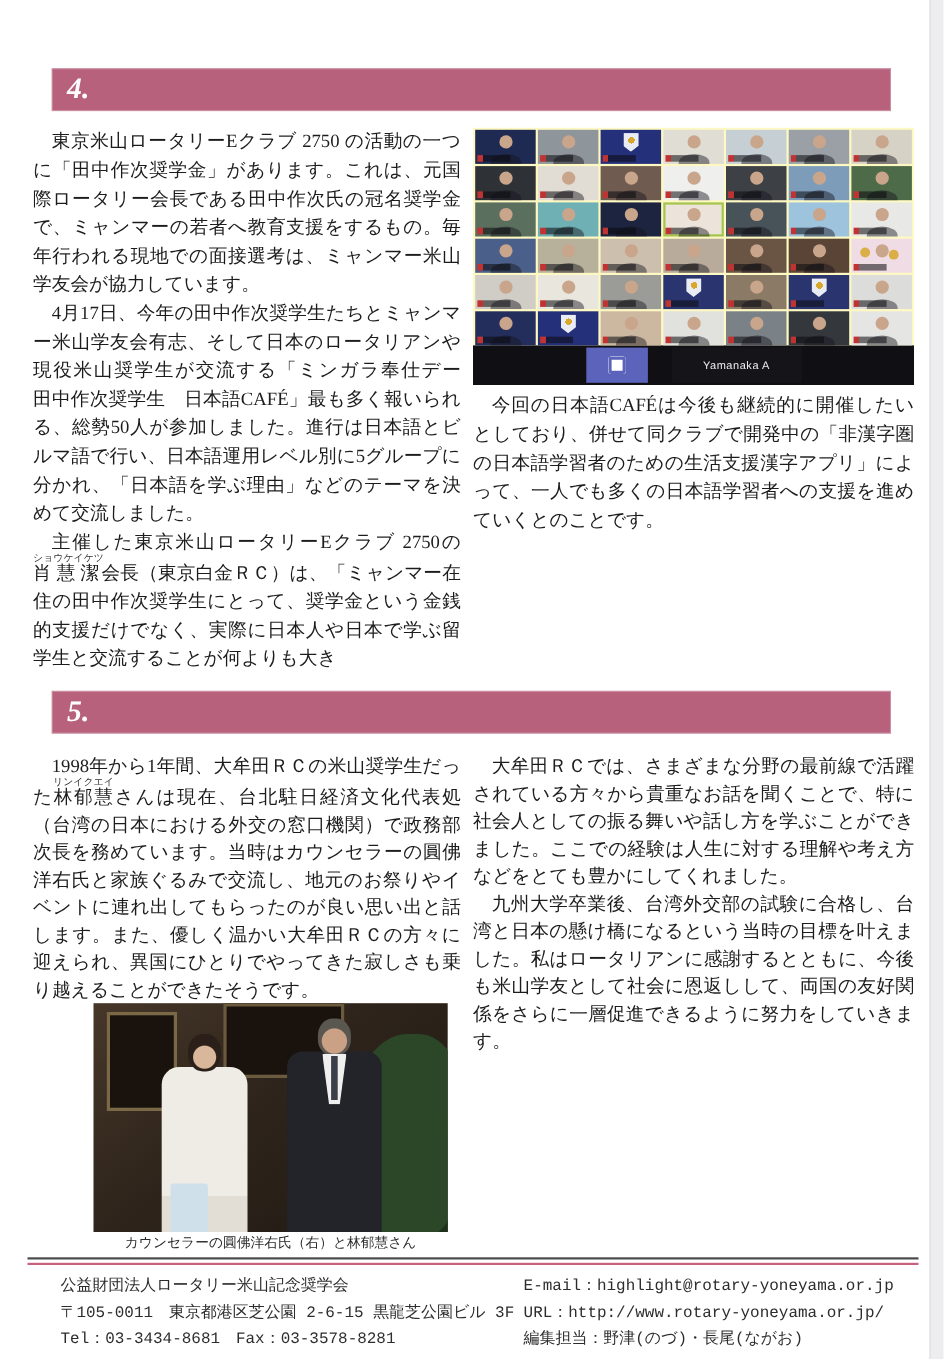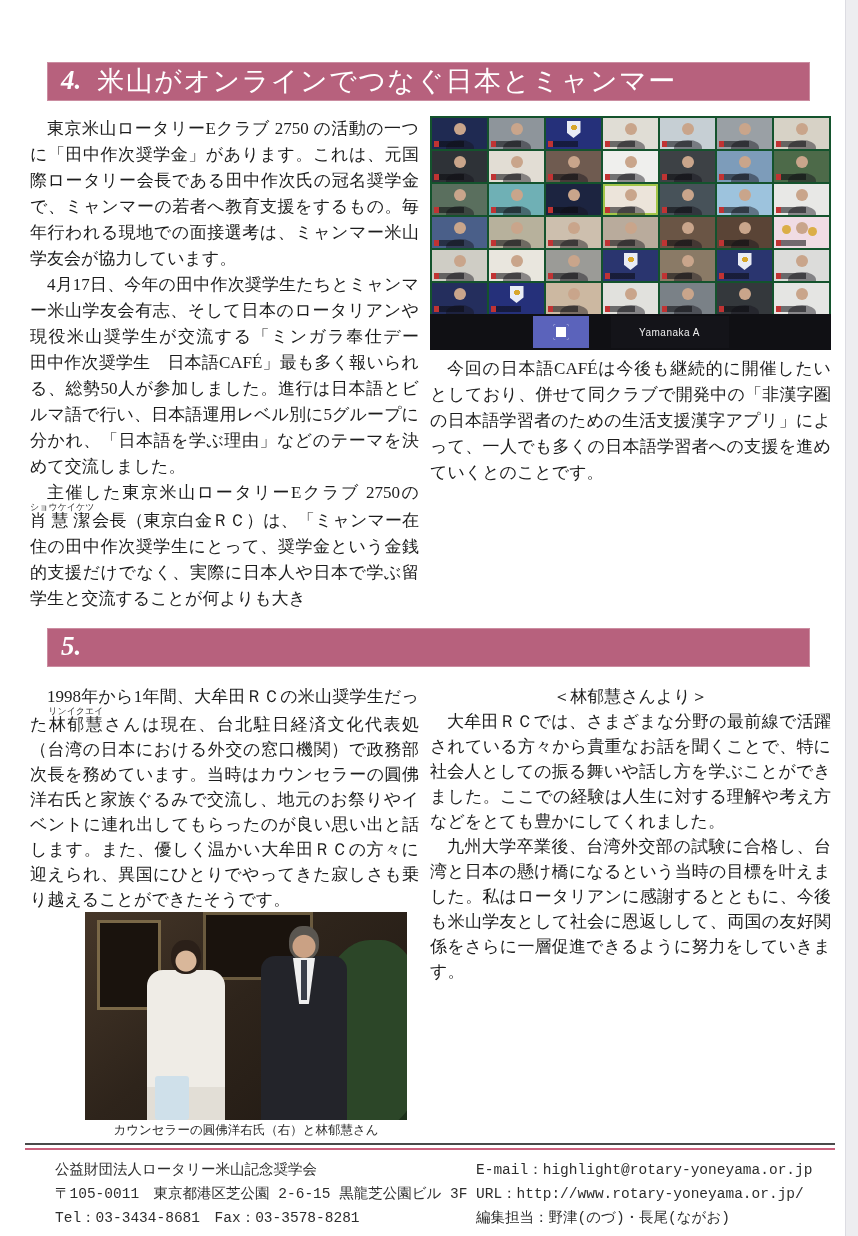--- a/index.html
+++ b/index.html
@@ -30,21 +30,21 @@
   .s4r p{margin-top:6px;}
   .s5l{left:30px;top:684px;width:389px;height:228px;}
   .s5l p{line-height:25px;}
   .s5r{left:430px;top:684px;width:401px;height:452px;}
   .s5r p{line-height:25px;}
   .s5r .r-head{text-align:center;text-indent:0;}
   .s5r .ind2{text-indent:2em;}
   ruby rt{font-size:9px;color:#333;letter-spacing:0;}
 
   
-  .zoomshot{width:401px;background:#14532d;}
+  .zoomshot{width:401px;background:#fef9c3;}
   .zgrid{display:grid;grid-template-columns:repeat(7,1fr);gap:2px;padding:2px 2px 0 2px;}
   .ztile{position:relative;height:31px;overflow:hidden;}
   .ztile.hl{outline:2px solid #a4c649;outline-offset:-2px;z-index:2;}
   .zhead{position:absolute;left:50%;top:5px;width:12px;height:12px;margin-left:-6px;
     border-radius:50%;background:#c9a58b;}
   .zbody{position:absolute;left:50%;bottom:-7px;width:28px;height:16px;margin-left:-14px;
     border-radius:50% 50% 0 0;background:rgba(22,20,28,.45);}
   .zflag{position:absolute;left:50%;top:3px;width:14px;height:17px;margin-left:-7px;
     background:radial-gradient(circle at 50% 38%,#d8a72c 0 3px,#e9ecf5 3px);
     clip-path:polygon(0 0,100% 0,100% 68%,50% 100%,0 68%);}
@@ -100,21 +100,20 @@
     font-family:"Liberation Mono","DejaVu Sans Mono",monospace;color:#2d2d2d;}
 </style>
 </head>
 <body>
 
 <div class="page">
   <div class="page-edge"></div>
 
   <div class="bar" id="bar4">
     <span class="num">4.</span>
-    <span class="bar-title">米山がオンラインでつなぐ日本とミャンマー</span>
   </div>
 
   <div class="col s4l">
     <p>東京米山ロータリーEクラブ 2750 の活動の一つに「田中作次奨学金」があります。これは、元国際ロータリー会長である田中作次氏の冠名奨学金で、ミャンマーの若者へ教育支援をするもの。毎年行われる現地での面接選考は、ミャンマー米山学友会が協力しています。</p>
     <p>4月17日、今年の田中作次奨学生たちとミャンマー米山学友会有志、そして日本のロータリアンや現役米山奨学生が交流する「ミンガラ奉仕デー　田中作次奨学生　日本語CAFÉ」最も多く報いられる、総勢50人が参加しました。進行は日本語とビルマ語で行い、日本語運用レベル別に5グループに分かれ、「日本語を学ぶ理由」などのテーマを決めて交流しました。</p>
     <p><span>主催した東京米山ロータリーEクラブ 2750の</span><ruby><span>肖慧潔</span><rt>ショウケイケツ</rt></ruby><span>会長（東京白金ＲＣ）は、「ミャンマー在住の田中作次奨学生にとって、奨学金という金銭的支援だけでなく、実際に日本人や日本で学ぶ留学生と交流することが何よりも大き</span></p>
   </div>
 
   <div class="col s4r">
     <div class="zoomshot">
@@ -347,21 +346,20 @@
     <span class="ph-frame f2"></span>
     <span class="ph-plant"></span>
     <span class="ph-woman"></span>
     <span class="ph-man">
         <span class="ph-tie"></span>
       </span>
   </div>
   <div class="caption">カウンセラーの圓佛洋右氏（右）と林郁慧さん</div>
 
   <div class="col s5r">
-    <p class="r-head">＜林郁慧さんより＞</p>
     <p>大牟田ＲＣでは、さまざまな分野の最前線で活躍されている方々から貴重なお話を聞くことで、特に社会人としての振る舞いや話し方を学ぶことができました。ここでの経験は人生に対する理解や考え方などをとても豊かにしてくれました。</p>
     <p>九州大学卒業後、台湾外交部の試験に合格し、台湾と日本の懸け橋になるという当時の目標を叶えました。私はロータリアンに感謝するとともに、今後も米山学友として社会に恩返しして、両国の友好関係をさらに一層促進できるように努力をしていきます。</p>
   </div>
 
   <div class="rule dark"></div>
   <div class="rule pink"></div>
   <div class="footer-left">
     <p>公益財団法人ロータリー米山記念奨学会</p>
     <p>〒105-0011　東京都港区芝公園 2-6-15 黒龍芝公園ビル 3F</p>
     <p>Tel：03-3434-8681　Fax：03-3578-8281</p>

